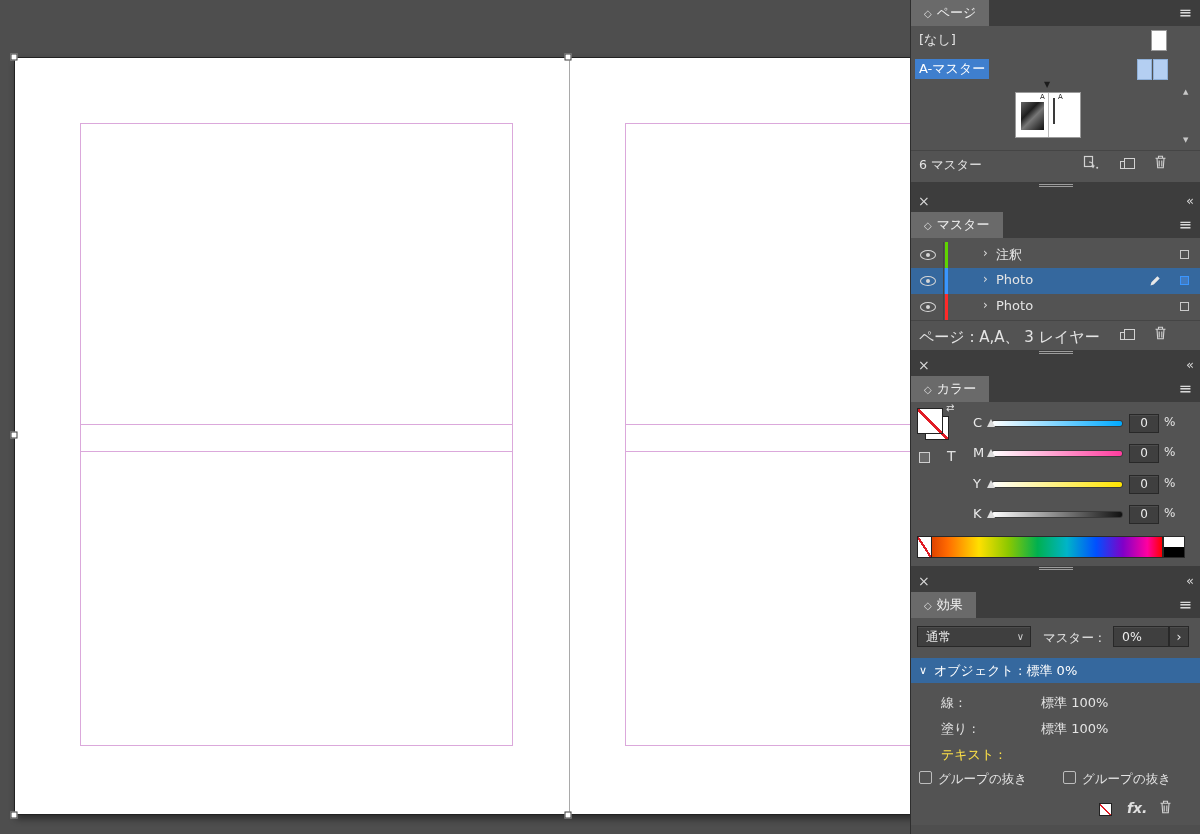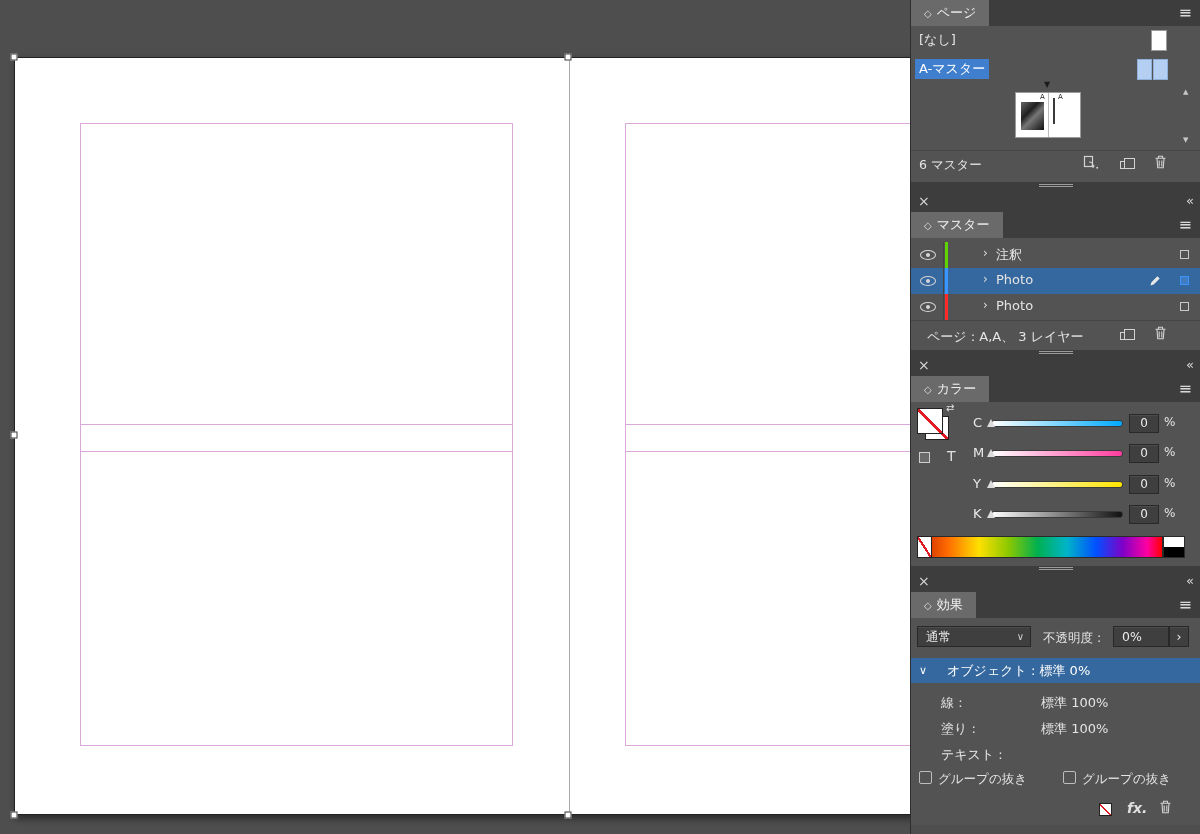--- a/index.html
+++ b/index.html
@@ -100,21 +100,21 @@
   .ramp-wb .b { height:10px; background:#000; }
 
   
   .field { position:absolute; height:21px; background:#3f3f3f; border:1px solid #282828;
            box-shadow:inset 0 1px 0 rgba(255,255,255,.07); color:#ececec; font-size:12.5px; line-height:19px; }
   .field .chev { position:absolute; right:6px; top:0; font-size:10px; color:#cfcfcf; }
   .object-row { position:absolute; left:0; top:86px; width:100%; height:25px;
                 background:var(--selection-blue,#35689e); color:#fff; line-height:25px; font-size:13px; }
   .attr-label { position:absolute; left:30px; font-size:13px; }
   .attr-value { position:absolute; left:130px; font-size:13px; }
-  .grayed { color:#e5e5e5; }
+  .grayed { color:#fde047; }
   .cb { position:absolute; width:13px; height:13px; border:1.3px solid #bdbdbd; border-radius:2px; background:transparent; }
   .cb-label { position:absolute; font-size:12.5px; }
   .fx-label { position:absolute; font-style:italic; font-weight:bold; font-size:14px; color:#e0e0e0; }
   .slash-sq { position:absolute; width:13px; height:13px; }
 </style>
 </head>
 <body>
 
 <div id="app">
 
@@ -224,21 +224,21 @@
         <div class="eye-cell">
             <span class="eye"></span>
           </div>
         <div class="layer-bar" style="background:var(--layer-text-red,#ff2a2a);"></div>
         <span class="layer-chev">›</span>
         <span class="layer-name">Photo</span>
         <span class="layer-square"></span>
       </div>
 
       <div class="panel-footer-line" style="top:128px;"></div>
-      <span class="abs" style="left:16px;top:136px;font-size:13px;">ページ : A,A、 3 レイヤー</span>
+      <span class="abs" style="left:8px;top:136px;font-size:15px;">ページ : A,A、 3 レイヤー</span>
       <span class="new-icon" style="left:213px;top:137px;"></span>
       <span class="trash" style="left:243px;top:134px;">
         <svg width="13" height="14" viewBox="0 0 13 14">
             <path d="M1.5 3.2h10M4.5 3V1.2h4V3M3 3.4l.7 9.4h5.6l.7-9.4M5.2 5.4v6M7.8 5.4v6" stroke="#d2d2d2" stroke-width="1.1" fill="none"></path>
           </svg>
       </span>
     </section>
     <div class="gutter" style="top:350px;height:6px;">
         <div class="grip" style="margin-top:1px;"></div>
       </div>
@@ -307,31 +307,31 @@
           <span class="diamond">◇</span>
           <span>効果</span>
         </div>
         <span class="menu-icon">≡</span>
       </div>
 
       <div class="field" style="left:6px;top:54px;width:114px;padding-left:8px;">
         <span>通常</span>
         <span class="chev">∨</span>
       </div>
-      <span class="abs" style="left:132px;top:58px;font-size:12.5px;">不透明度 :</span>
+      <span class="abs" style="left:132px;top:58px;font-size:12.5px;">マスター :</span>
       <div class="field" style="left:202px;top:54px;width:56px;padding-left:8px;">
         <span>0%</span>
       </div>
       <div class="field" style="left:258px;top:54px;width:20px;text-align:center;">
         <span>›</span>
       </div>
 
       <div class="object-row">
         <span class="abs" style="left:8px;font-size:11px;">∨</span>
-        <span class="abs" style="left:36px;">オブジェクト : 標準 0%</span>
+        <span class="abs" style="left:23px;">オブジェクト : 標準 0%</span>
       </div>
 
       <span class="attr-label" style="top:122px;">線 :</span>
       <span class="attr-value" style="top:122px;">標準 100%</span>
       <span class="attr-label" style="top:148px;">塗り :</span>
       <span class="attr-value" style="top:148px;">標準 100%</span>
       <span class="attr-label grayed" style="top:174px;">テキスト :</span>
       <span class="attr-value grayed" style="top:174px;"></span>
 
       <span class="cb" style="left:8px;top:199px;"></span>

